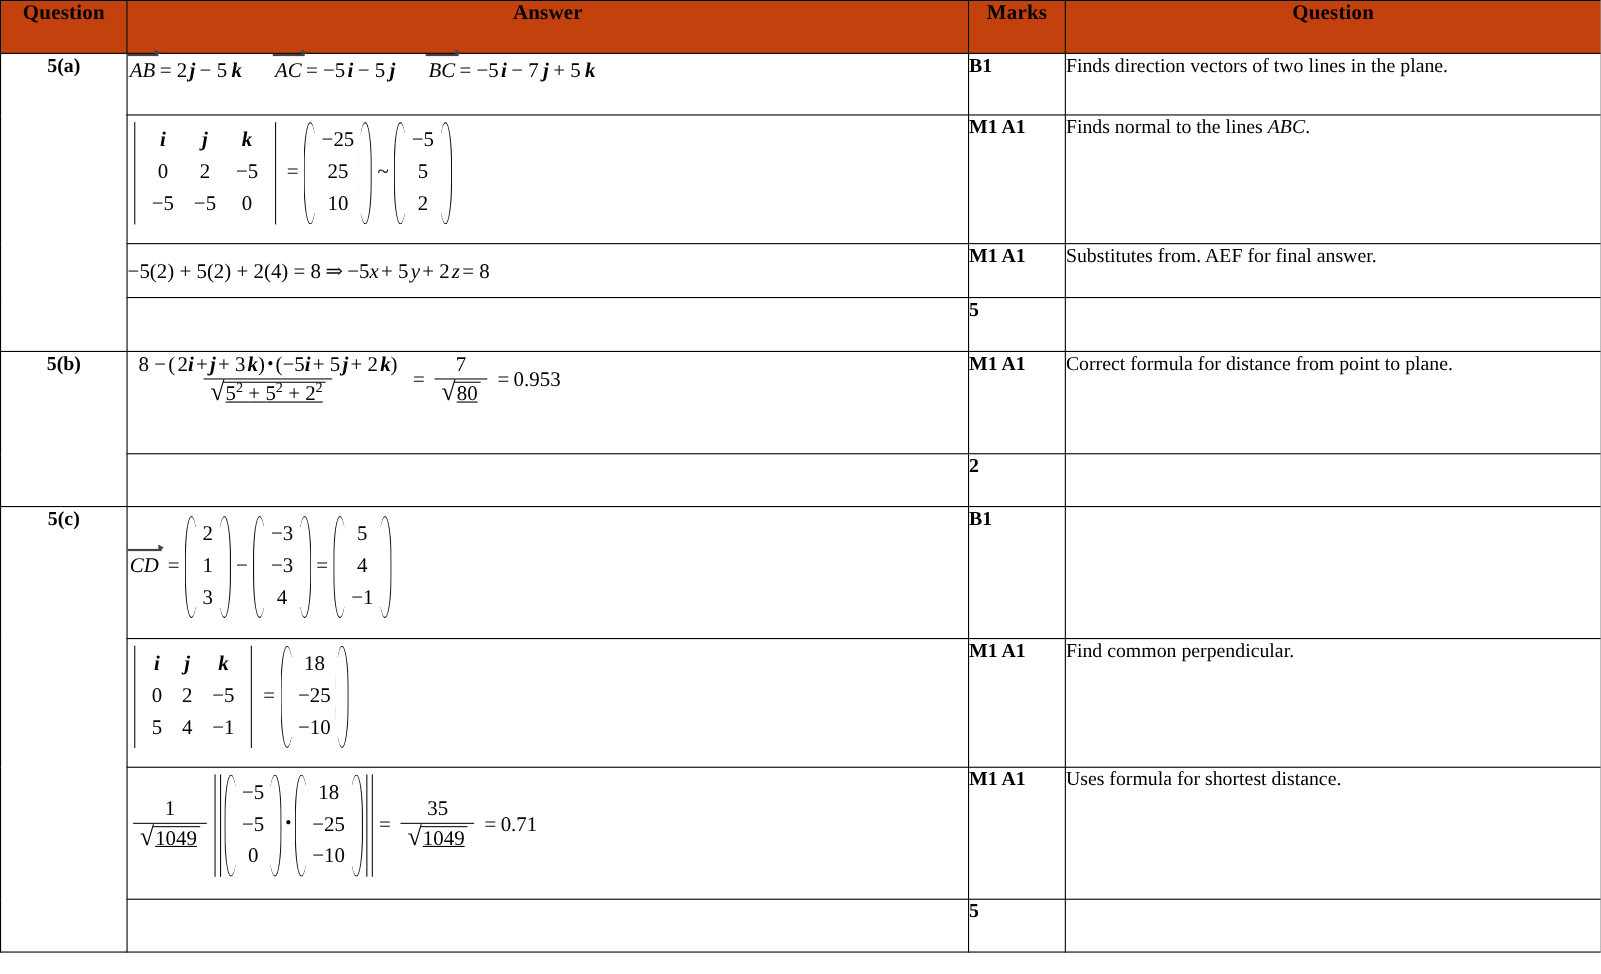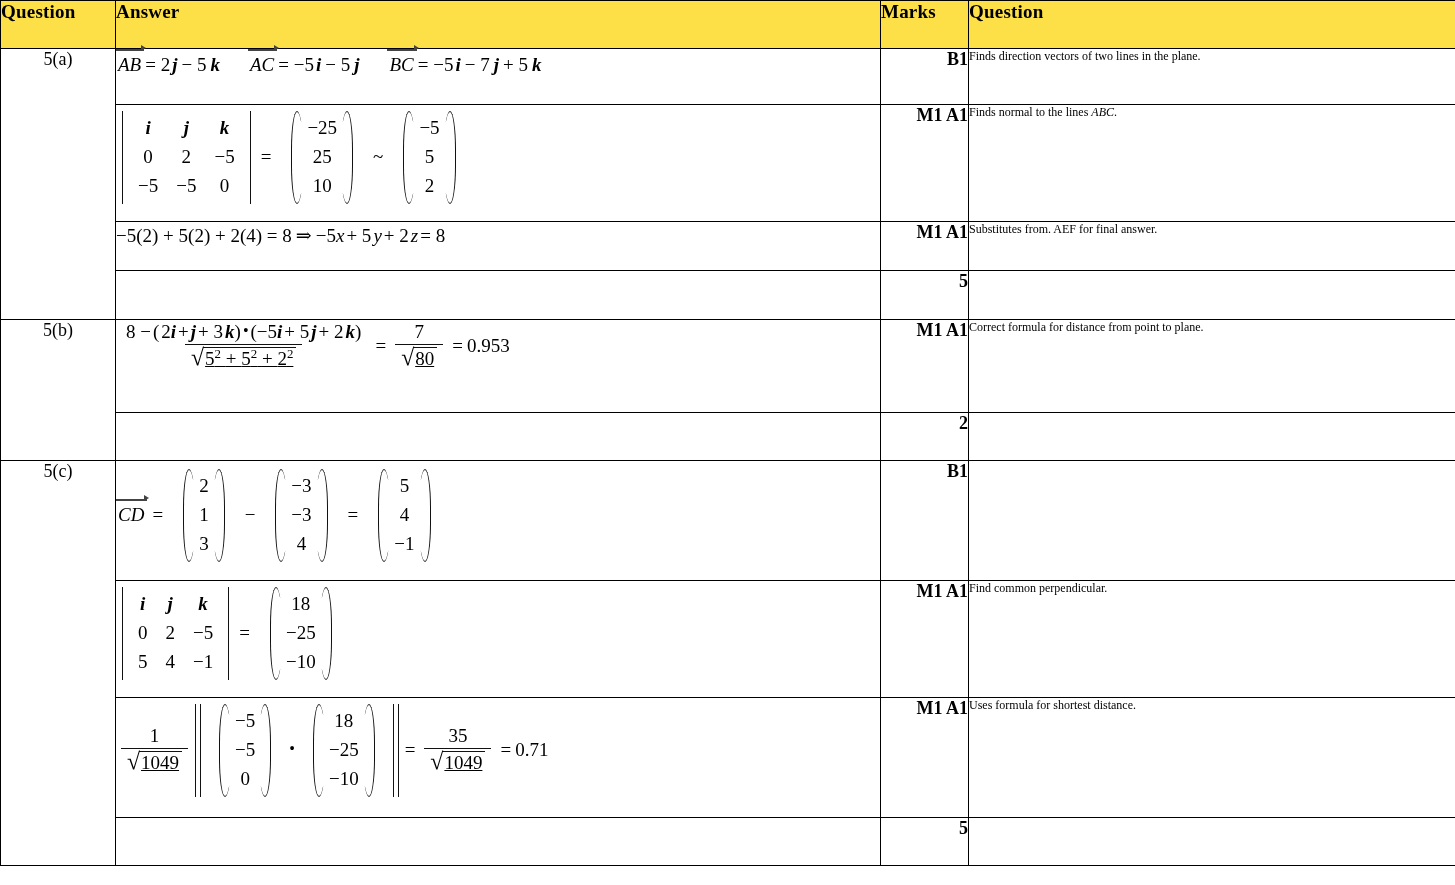--- a/index.html
+++ b/index.html
@@ -27,54 +27,54 @@
   }
 
   
   col.c-question { width: 115px; }
   col.c-answer   { width: 765px; }
   col.c-marks    { width: 88px; }
   col.c-guidance { width: 487px; }
 
   
   thead th {
-    background: #fde047;
-    text-align: left;
+    background: #c2410c;
+    text-align: center;
     font-weight: bold;
     font-size: 19px;
     height: 47px;
     vertical-align: middle;
     letter-spacing: 0.2px;
   }
 
   
   td.question {
     text-align: center;
     font-size: 18px;
     padding-top: 11px;
+    font-weight: bold;
   }
 
   
   td.answer {
     padding: 6px 0 6px 14px;
     font-size: 18px;
   }
 
   
   td.marks {
-    text-align: right;
     font-weight: bold;
     font-size: 18px;
     padding: 11px 11px 0 0;
     white-space: nowrap;
   }
 
   
   td.guidance {
-    font-size: 12px;
+    font-size: 18px;
     padding: 11px 0 0 10px;
     margin-left: 11px;
   }
   td.guidance .ital { font-style: italic; }
 
   
   .math {
     display: inline-flex;
     align-items: center;
     font-size: 19px;
@@ -107,21 +107,21 @@
     width: 0; height: 0;
     border-left: 5px solid #444;
     border-top: 3px solid transparent;
     border-bottom: 3px solid transparent;
   }
 
   
   .colvec {
     display: inline-flex;
     align-items: stretch;
-    margin: 0 16px;
+    margin: 0 1px;
     font-family: Liberation Serif, serif;
   }
   .colvec .paren {
     width: 11px;
     border-top: 1.4px solid #111;
     border-bottom: 1.4px solid #111;
   }
   .colvec .paren.l {
     border-left: 1.4px solid #111;
     border-radius: 60% / 50%;
@@ -304,21 +304,21 @@
             <span class="paren r"></span>
           </span>
         </div>
       </td>
       <td class="marks">M1 A1</td>
       <td class="guidance"><span>Finds normal to the lines </span><span class="ital">ABC</span><span>.</span></td>
     </tr>
 
     <tr style="height:49px;">
       <td class="answer">
-        <div class="math" style="margin-top:4px;">
+        <div class="math" style="margin-top:16px;">
           <span>−5(2) + 5(2) + 2(4) = 8</span>
           <span class="op">⇒</span>
           <span>−5</span>
             <span class="it">x</span>
           <span class="tight">+ 5</span>
             <span class="it">y</span>
           <span class="tight">+ 2</span>
             <span class="it">z</span>
           <span class="tight">= 8</span>
         </div>

